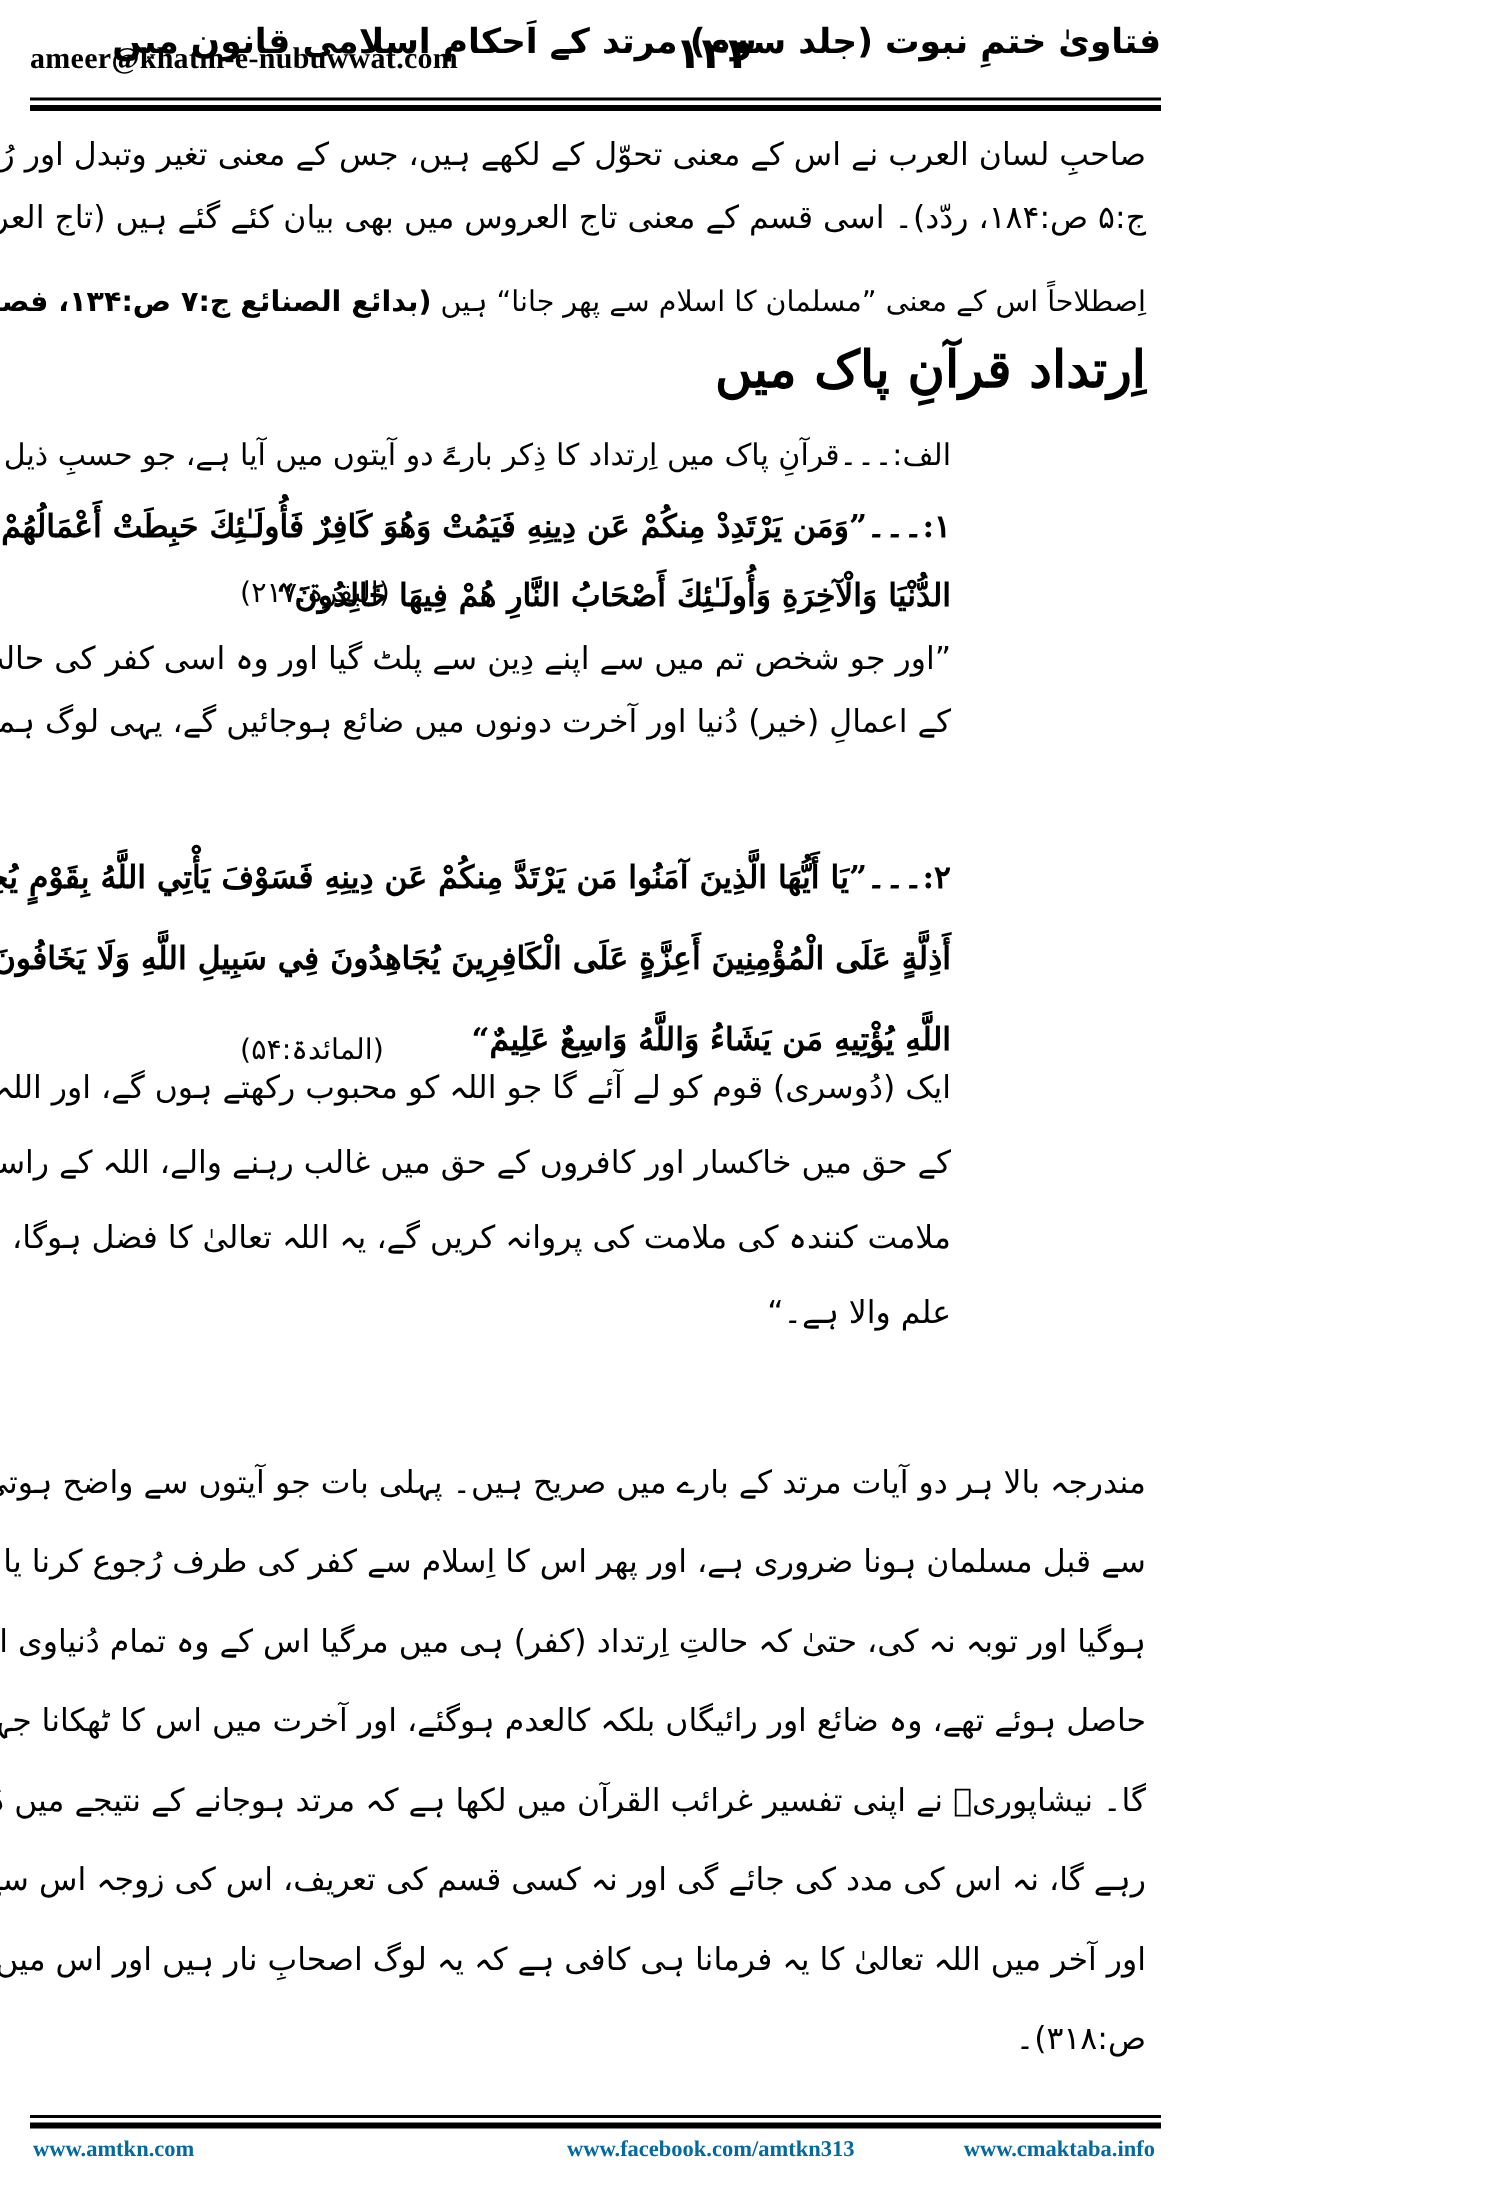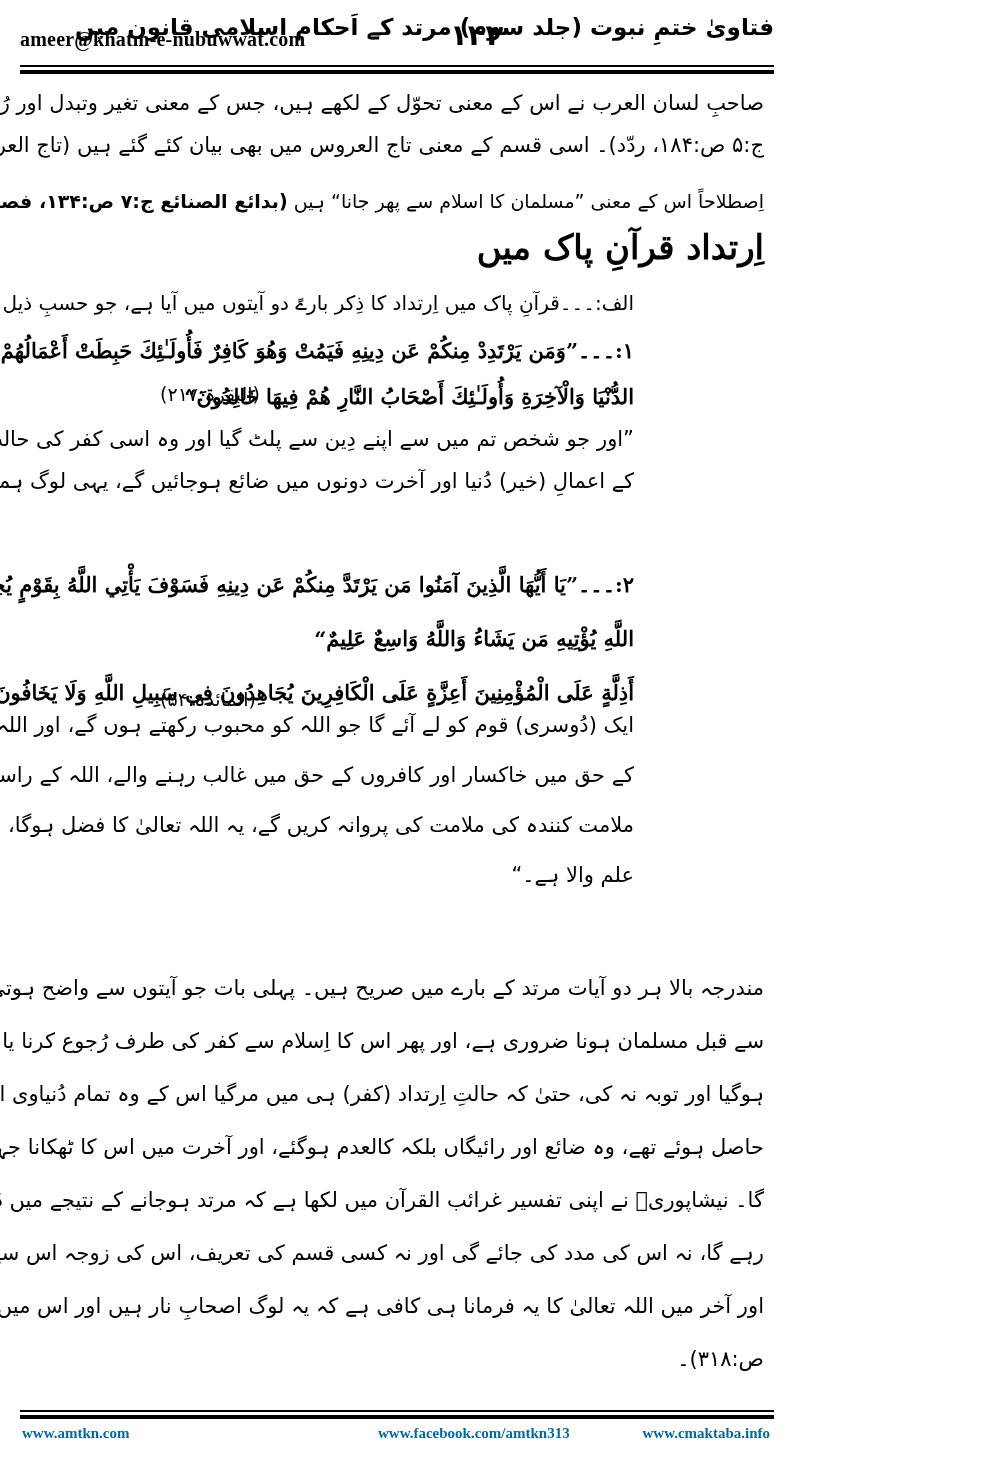--- a/index.html
+++ b/index.html
@@ -151,22 +151,22 @@
   </div>
   <span class="ref" style="top:383px; left:160px;">(البقرۃ:۲۱۷)</span>
 
   <div class="text-block" style="top:418px; left:100px; right:150px;">
     <div>”اور جو شخص تم میں سے اپنے دِین سے پلٹ گیا اور وہ اسی کفر کی حالت میں مرگیا، تو ایسے لوگوں</div>
     <div>کے اعمالِ (خیر) دُنیا اور آخرت دونوں میں ضائع ہوجائیں گے، یہی لوگ ہمیشگی کے ساتھ دوزخی ہوں گے۔“</div>
   </div>
 
   <div class="text-block quote-ar" style="top:558px; left:100px; right:150px; line-height:54px;">
     <div>۲:۔۔۔”يَا أَيُّهَا الَّذِينَ آمَنُوا مَن يَرْتَدَّ مِنكُمْ عَن دِينِهِ فَسَوْفَ يَأْتِي اللَّهُ بِقَوْمٍ يُحِبُّهُمْ وَيُحِبُّونَهُ</div>
+    <div>أَذِلَّةٍ عَلَى الْمُؤْمِنِينَ أَعِزَّةٍ عَلَى الْكَافِرِينَ يُجَاهِدُونَ فِي سَبِيلِ اللَّهِ وَلَا يَخَافُونَ لَوْمَةَ لَائِمٍ ذَٰلِكَ فَضْلُ</div>
     <div>اللَّهِ يُؤْتِيهِ مَن يَشَاءُ وَاللَّهُ وَاسِعٌ عَلِيمٌ“</div>
-    <div>أَذِلَّةٍ عَلَى الْمُؤْمِنِينَ أَعِزَّةٍ عَلَى الْكَافِرِينَ يُجَاهِدُونَ فِي سَبِيلِ اللَّهِ وَلَا يَخَافُونَ لَوْمَةَ لَائِمٍ ذَٰلِكَ فَضْلُ</div>
   </div>
   <span class="ref" style="top:672px; left:160px;margin-top:16px;">(المائدۃ:۵۴)</span>
 
   <div class="text-block" style="top:700px; left:100px; right:150px; line-height:50px;">
     <div>ایک (دُوسری) قوم کو لے آئے گا جو اللہ کو محبوب رکھتے ہوں گے، اور اللہ تعالیٰ ان کو پسند فرماتا ہوگا، مؤمنوں</div>
     <div>کے حق میں خاکسار اور کافروں کے حق میں غالب رہنے والے، اللہ کے راستے میں جہاد کرتے رہیں گے، کسی</div>
     <div>ملامت کنندہ کی ملامت کی پروانہ کریں گے، یہ اللہ تعالیٰ کا فضل ہوگا، جسے چاہے عطا فرمائے، اللہ وسعت اور</div>
     <div>علم والا ہے۔“</div>
   </div>
 

